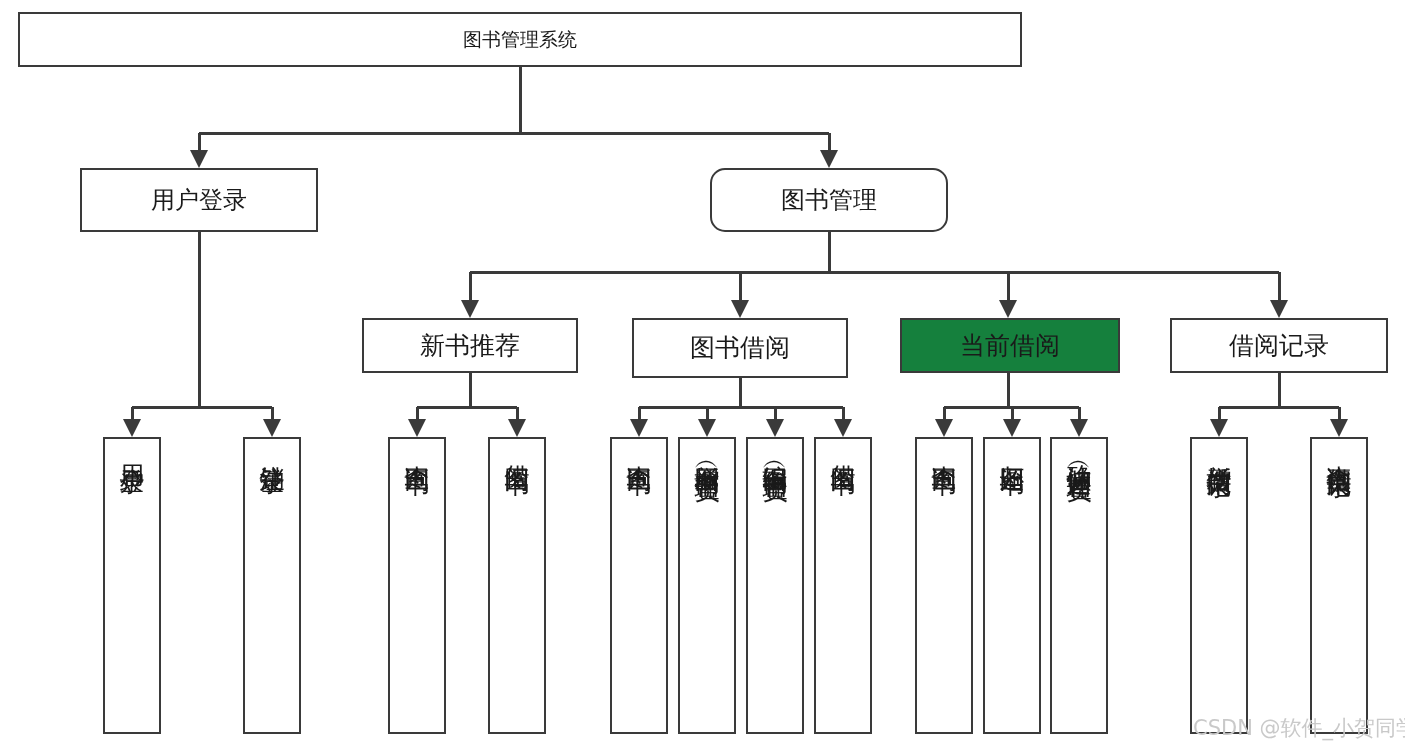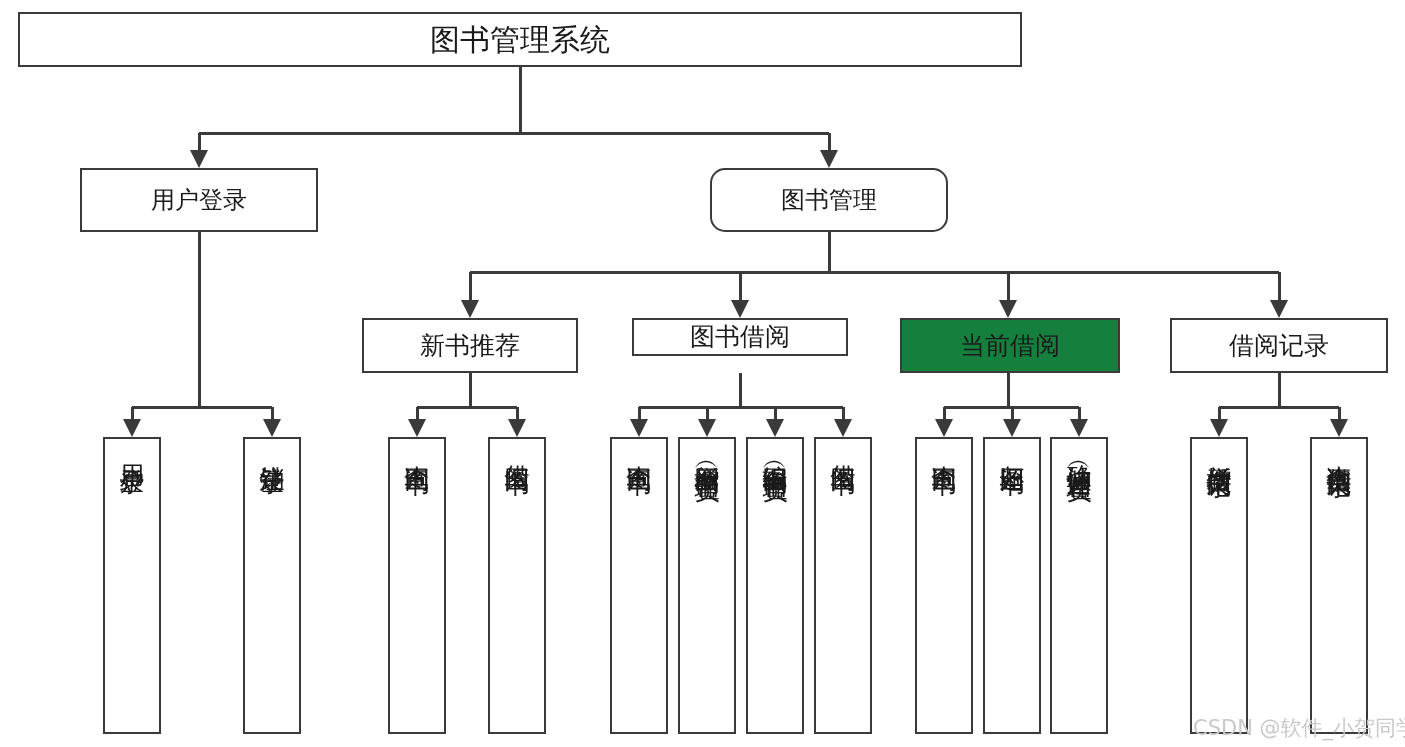--- a/index.html
+++ b/index.html
@@ -36,21 +36,21 @@
     justify-content: center;
     overflow: hidden;
   }
   .node-label {
     color: #1a1a1a;
     text-align: center;
     line-height: 1.12;
     white-space: pre;
   }
   .node-root > .node-label {
-    font-size: 30px;
+    font-size: 19px;
   }
   .node-l2 > .node-label {
     font-size: 24px;
   }
   .node-l3 > .node-label {
     font-size: 25px;
   }
   .node-leaf {
     align-items: flex-start;
     justify-content: center;
@@ -136,21 +136,21 @@
       </div>
       <div class="node-box node-l2" style="left: 80px; top: 168px; width: 238px; height: 64px; border-color: rgb(58, 58, 58); background: rgb(255, 255, 255);">
         <span class="node-label" style="color: rgb(26, 26, 26);">用户登录</span>
       </div>
       <div class="node-box node-l2" style="left: 710px; top: 168px; width: 238px; height: 64px; border-color: rgb(58, 58, 58); background: rgb(255, 255, 255); border-radius: 15px;">
         <span class="node-label" style="color: rgb(26, 26, 26);">图书管理</span>
       </div>
       <div class="node-box node-l3" style="left: 362px; top: 318px; width: 216px; height: 55px; border-color: rgb(58, 58, 58); background: rgb(255, 255, 255);">
         <span class="node-label" style="color: rgb(26, 26, 26);">新书推荐</span>
       </div>
-      <div class="node-box node-l3" style="left: 632px; top: 318px; width: 216px; height: 38px; border-color: rgb(58, 58, 58); background: rgb(255, 255, 255);">
+      <div class="node-box node-l3" style="left: 632px; top: 318px; width: 216px; height: 60px; border-color: rgb(58, 58, 58); background: rgb(255, 255, 255);">
         <span class="node-label" style="color: rgb(26, 26, 26);">图书借阅</span>
       </div>
       <div class="node-box node-l3" style="left: 900px; top: 318px; width: 220px; height: 55px; border-color: rgb(58, 58, 58); background: #15803d;">
         <span class="node-label" style="color: rgb(26, 26, 26);">当前借阅</span>
       </div>
       <div class="node-box node-l3" style="left: 1170px; top: 318px; width: 218px; height: 55px; border-color: rgb(58, 58, 58); background: rgb(255, 255, 255);">
         <span class="node-label" style="color: rgb(26, 26, 26); font-family: Liberation Serif, serif;">借阅记录</span>
       </div>
       <div class="node-box node-leaf" style="left: 103px; top: 437px; width: 58px; height: 297px; border-color: rgb(58, 58, 58); background: rgb(255, 255, 255);">
         <span class="node-label" style="color: rgb(26, 26, 26);">用户登录</span>

